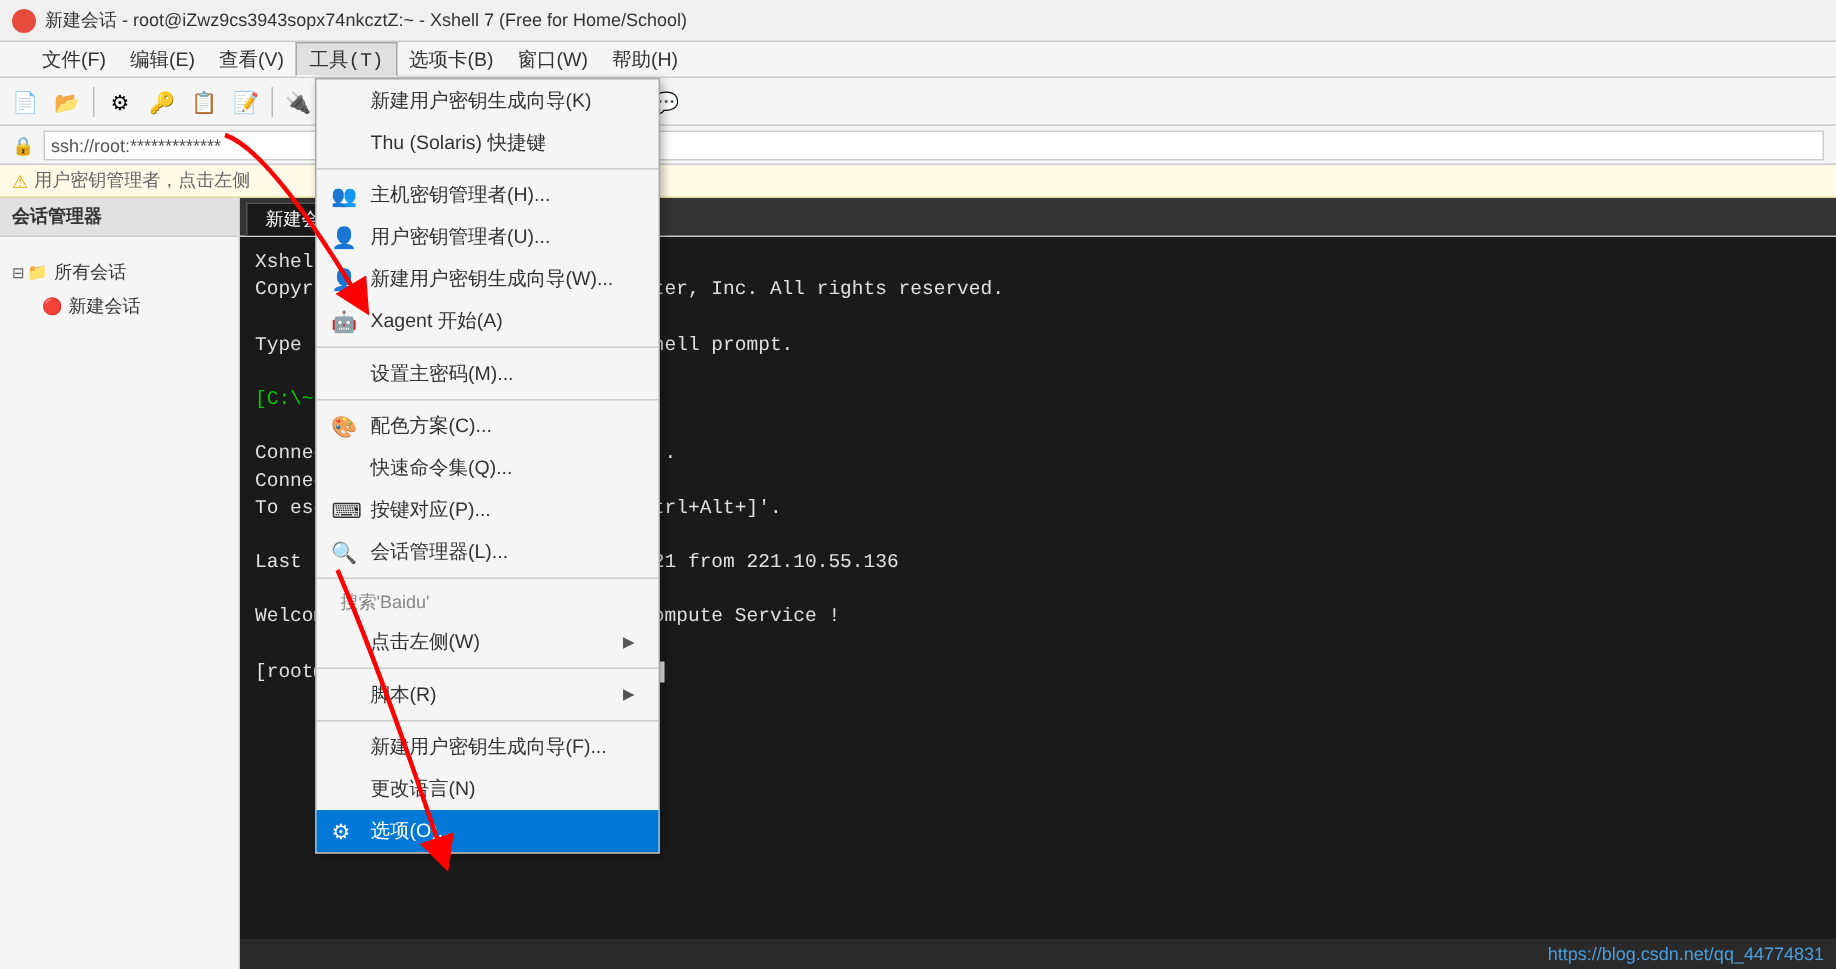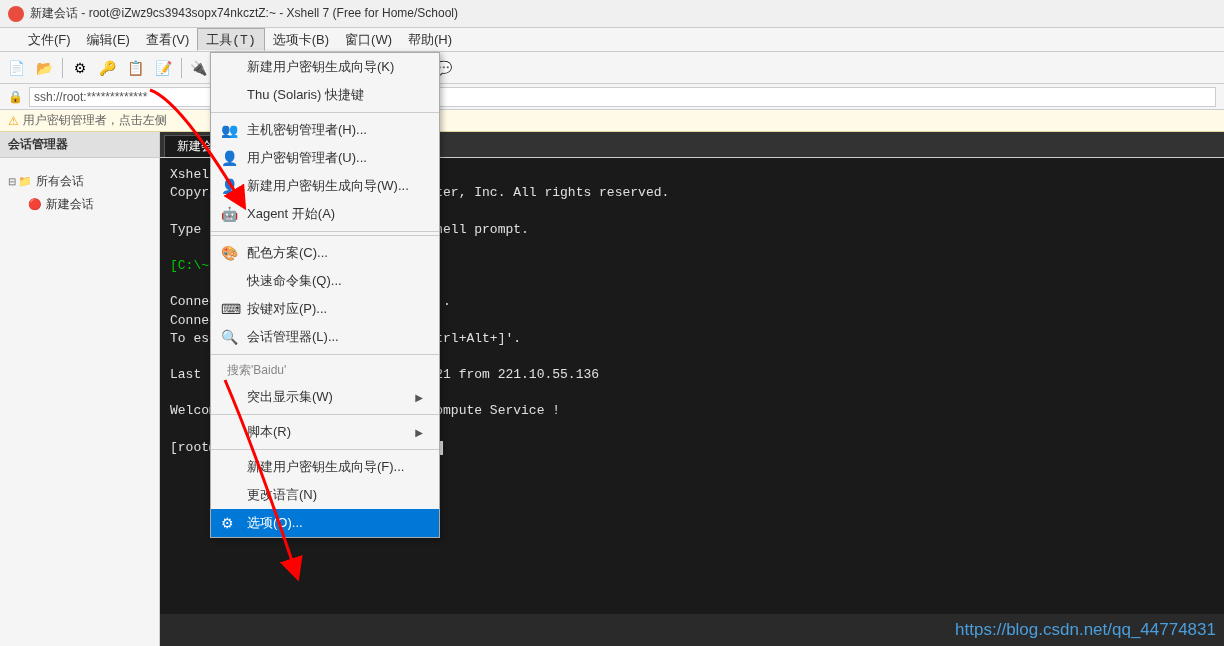--- a/index.html
+++ b/index.html
@@ -240,26 +240,26 @@
     .term-white { color: #e0e0e0; }
     .term-cursor {
       display: inline-block;
       width: 8px;
       height: 14px;
       background: #e0e0e0;
       vertical-align: text-bottom;
     }
     .terminal-statusbar {
       background: #2a2a2a;
-      height: 32px;
+      height: 20px;
       display: flex;
       align-items: center;
       justify-content: flex-end;
       padding: 0 8px;
-      font-size: 17px;
+      font-size: 12px;
       color: #aaa;
     }
 
     
     .dropdown-overlay {
       position: absolute;
       top: 0; left: 0; right: 0; bottom: 0;
       z-index: 100;
     }
     .dropdown-menu {
@@ -442,40 +442,43 @@
   </div>
   <div class="dropdown-item">
     <span class="item-icon">👤</span>
     <span>新建用户密钥生成向导(W)...</span>
   </div>
   <div class="dropdown-item">
     <span class="item-icon">🤖</span>
     <span>Xagent 开始(A)</span>
   </div>
   <div class="dropdown-sep"></div>
+  <div class="dropdown-item">
+    <span>设置主密码(M)...</span>
+  </div>
   <div class="dropdown-sep"></div>
   <div class="dropdown-item">
     <span class="item-icon">🎨</span>
     <span>配色方案(C)...</span>
   </div>
   <div class="dropdown-item">
     <span>快速命令集(Q)...</span>
   </div>
   <div class="dropdown-item">
     <span class="item-icon">⌨</span>
     <span>按键对应(P)...</span>
   </div>
   <div class="dropdown-item">
     <span class="item-icon">🔍</span>
     <span>会话管理器(L)...</span>
   </div>
   <div class="dropdown-sep"></div>
   <div class="section-label">搜索'Baidu'</div>
   <div class="dropdown-item">
-    <span>突出显示集(W)</span>
+    <span>点击左侧(W)</span>
     <span class="arrow">▶</span>
   </div>
   <div class="dropdown-sep"></div>
   <div class="dropdown-item">
     <span>脚本(R)</span>
     <span class="arrow">▶</span>
   </div>
   <div class="dropdown-sep"></div>
   <div class="dropdown-item">
     <span>新建用户密钥生成向导(F)...</span>

